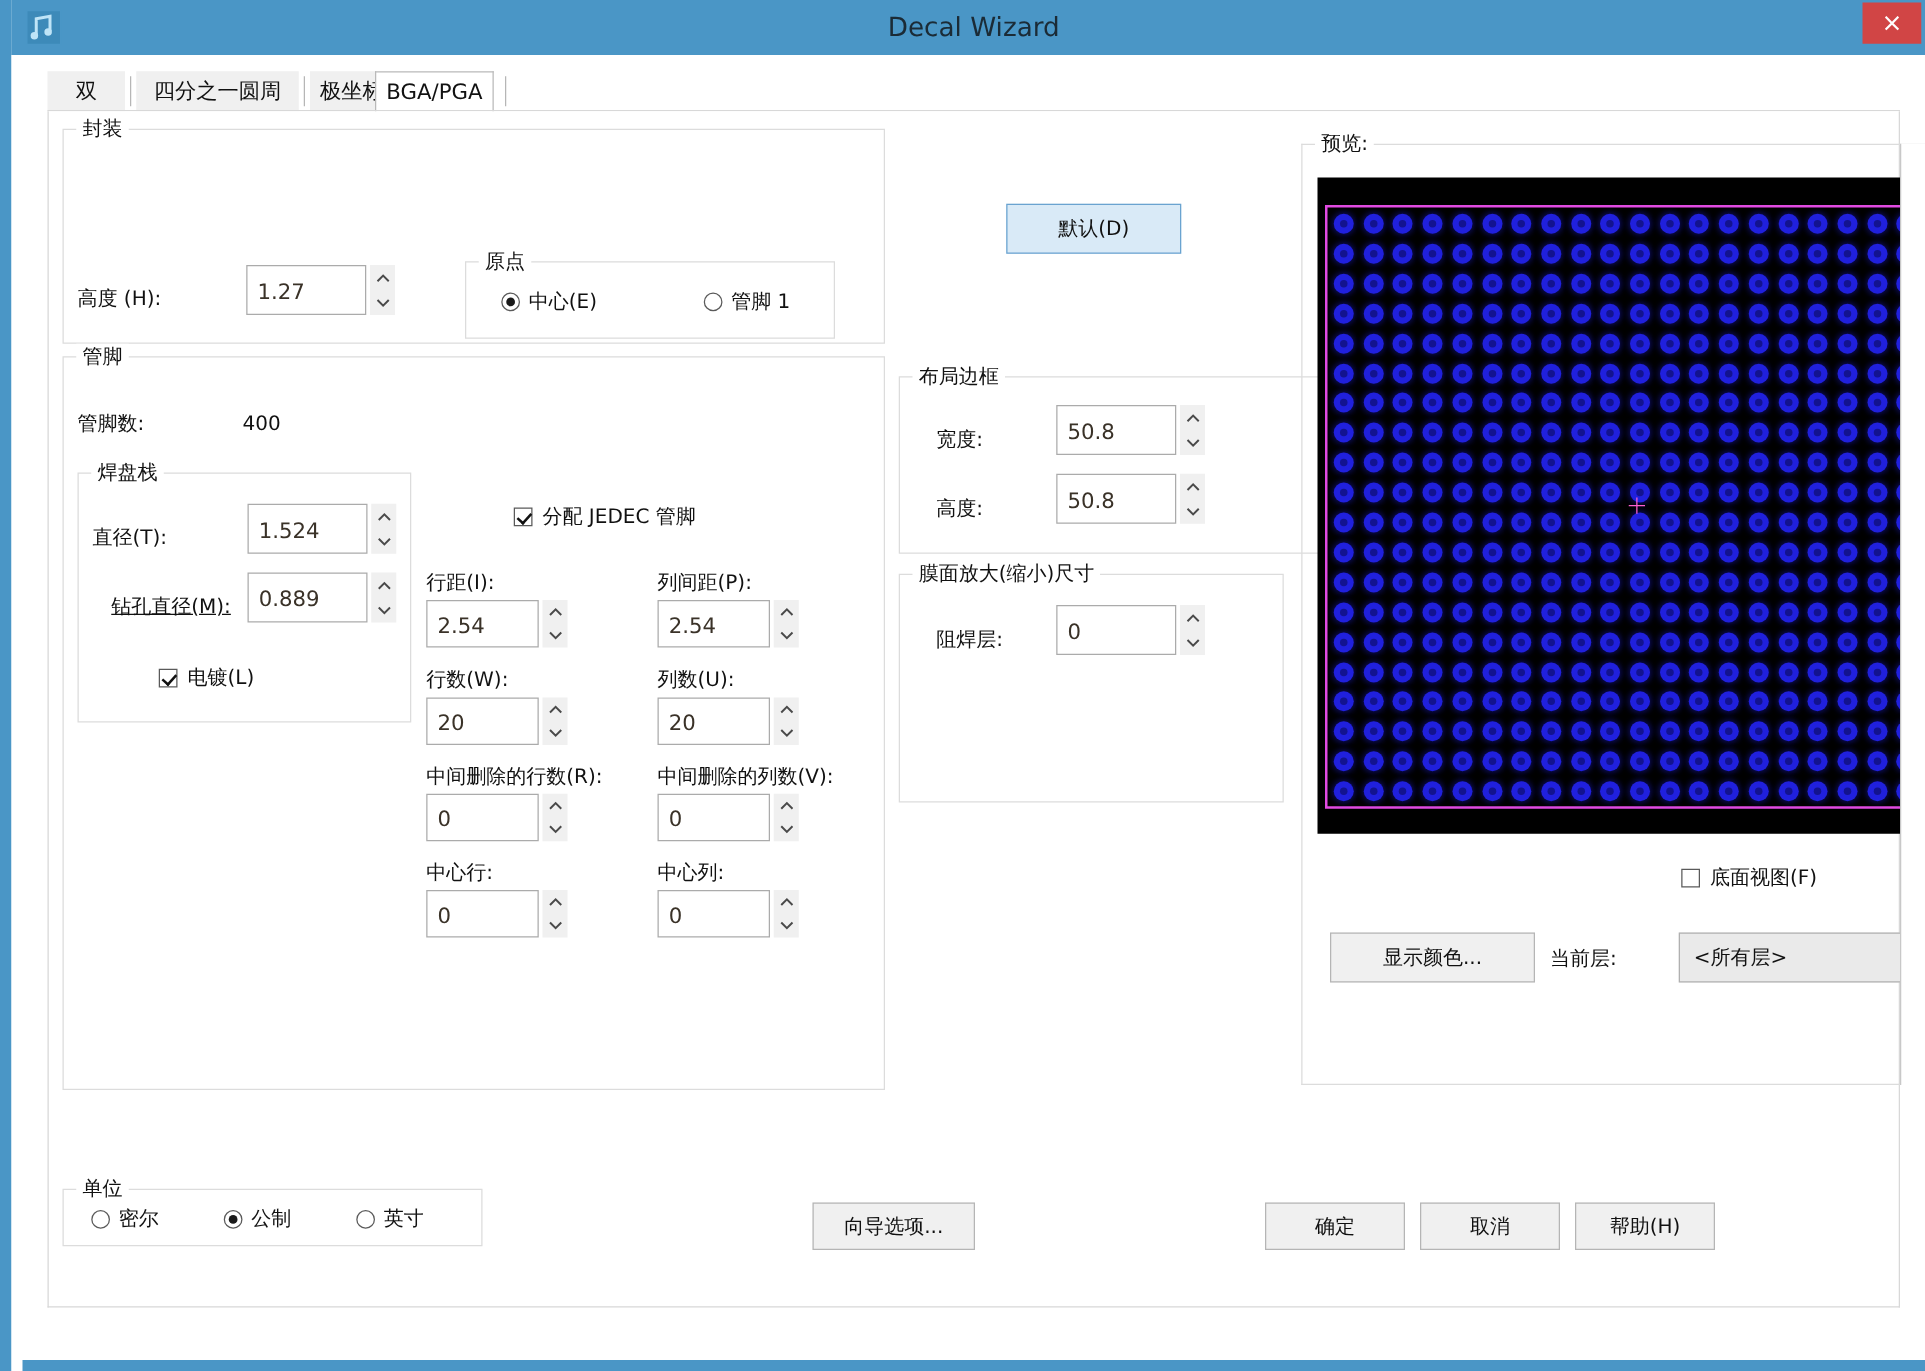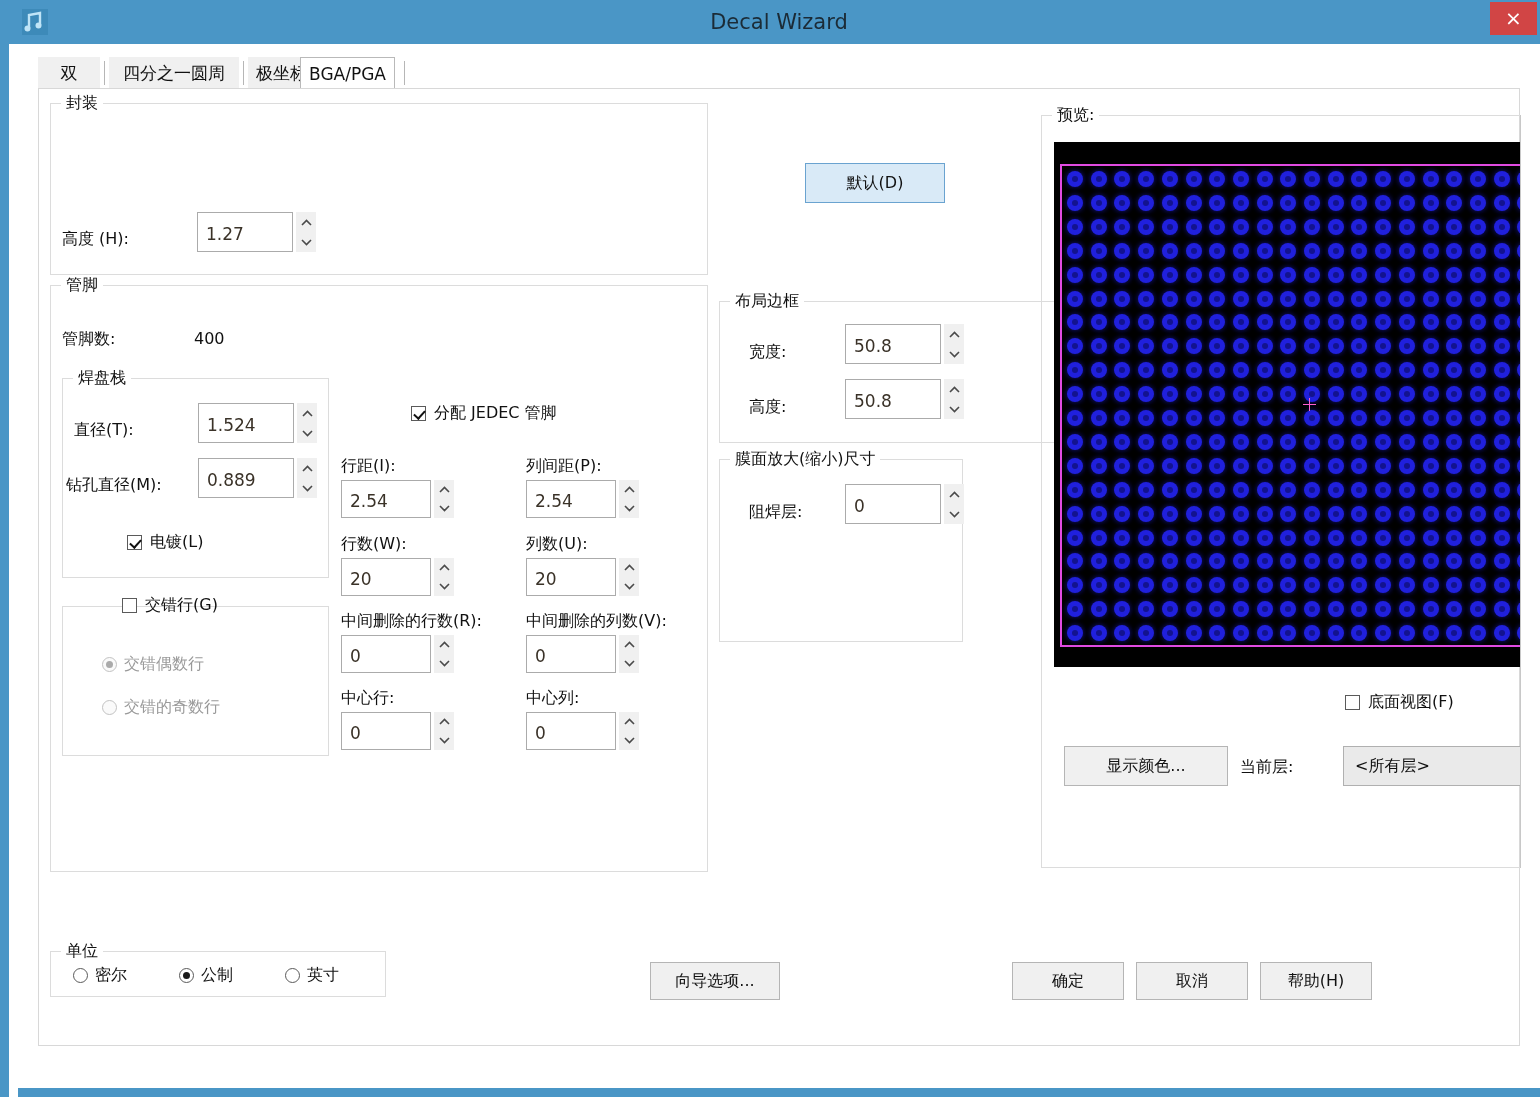--- a/index.html
+++ b/index.html
@@ -239,20 +239,31 @@
               </svg>
             </span>
           <span class="ar">
               <svg width="11" height="7" viewBox="0 0 11 7">
                 <path d="M1 1 L5.5 5.5 L10 1" stroke="#4a4a4a" stroke-width="1.6" fill="none"></path>
               </svg>
             </span>
         </div>
 
 
+        <div class="grp" style="left:321px;top:105px;width:296px;height:62px;">
+          <div class="cap">原点</div>
+          <div class="radio on" style="left:28px;top:22px;">
+            <span class="dot"></span>
+            <span class="rtxt">中心(E)</span>
+          </div>
+          <div class="radio" style="left:190px;top:22px;">
+            <span class="dot"></span>
+            <span class="rtxt">管脚 1</span>
+          </div>
+        </div>
       </div>
 
       <div class="grp" style="left:11px;top:196px;width:658px;height:587px;">
         <div class="cap">管脚</div>
 
         <div class="lbl" style="left:11px;top:43px;">管脚数:</div>
         <div class="lbl" style="left:143px;top:43px;">400</div>
 
         <div class="grp" style="left:11px;top:92px;width:267px;height:200px;">
           <div class="cap">焊盘栈</div>
@@ -265,55 +276,41 @@
                   <path d="M1 6 L5.5 1.5 L10 6" stroke="#4a4a4a" stroke-width="1.6" fill="none"></path>
                 </svg>
               </span>
             <span class="ar">
                 <svg width="11" height="7" viewBox="0 0 11 7">
                   <path d="M1 1 L5.5 5.5 L10 1" stroke="#4a4a4a" stroke-width="1.6" fill="none"></path>
                 </svg>
               </span>
           </div>
 
-          <div class="lbl" style="left:3px;top:96px;">钻孔直径(M):</div>
+          <div class="lbl" style="left:26px;top:96px;text-decoration:underline;">钻孔直径(M):</div>
           <div class="tb" style="left:135px;top:79px;width:96px;height:40px;">0.889</div>
           <div class="spin" style="left:234px;top:79px;height:40px;">
             <span class="ar">
                 <svg width="11" height="7" viewBox="0 0 11 7">
                   <path d="M1 6 L5.5 1.5 L10 6" stroke="#4a4a4a" stroke-width="1.6" fill="none"></path>
                 </svg>
               </span>
             <span class="ar">
                 <svg width="11" height="7" viewBox="0 0 11 7">
                   <path d="M1 1 L5.5 5.5 L10 1" stroke="#4a4a4a" stroke-width="1.6" fill="none"></path>
                 </svg>
               </span>
           </div>
 
           <div class="chk on" style="left:64px;top:154px;">
             <span class="box"></span>
             <span class="ctxt">电镀(L)</span>
           </div>
         </div>
 
-        <div class="grp" style="left:11px;top:320px;width:267px;height:150px;">
-          <div class="chk" style="left:59px;top:-11px;background:#fff;padding:0 4px;">
-            <span class="box"></span>
-            <span class="ctxt">交错行(G)</span>
-          </div>
-          <div class="radio on dimmed" style="left:39px;top:48px;">
-            <span class="dot"></span>
-            <span class="rtxt">交错偶数行</span>
-          </div>
-          <div class="radio dimmed" style="left:39px;top:91px;">
-            <span class="dot"></span>
-            <span class="rtxt">交错的奇数行</span>
-          </div>
-        </div>
 
         <div class="chk on" style="left:360px;top:118px;">
           <span class="box"></span>
           <span class="ctxt">分配 JEDEC 管脚</span>
         </div>
 
         <div class="lbl" style="left:290px;top:170px;">行距(I):</div>
         <div class="tb" style="left:290px;top:194px;width:90px;height:38px;">2.54</div>
         <div class="spin" style="left:383px;top:194px;height:38px;">
           <span class="ar">
@@ -461,21 +458,21 @@
               </svg>
             </span>
           <span class="ar">
               <svg width="11" height="7" viewBox="0 0 11 7">
                 <path d="M1 1 L5.5 5.5 L10 1" stroke="#4a4a4a" stroke-width="1.6" fill="none"></path>
               </svg>
             </span>
         </div>
       </div>
 
-      <div class="grp" style="left:680px;top:370px;width:244px;height:183px;">
+      <div class="grp" style="left:680px;top:370px;width:308px;height:183px;">
         <div class="cap">膜面放大(缩小)尺寸</div>
         <div class="lbl" style="left:29px;top:42px;">阻焊层:</div>
         <div class="tb" style="left:125px;top:24px;width:96px;height:40px;">0</div>
         <div class="spin" style="left:224px;top:24px;height:40px;">
           <span class="ar">
               <svg width="11" height="7" viewBox="0 0 11 7">
                 <path d="M1 6 L5.5 1.5 L10 6" stroke="#4a4a4a" stroke-width="1.6" fill="none"></path>
               </svg>
             </span>
           <span class="ar">

